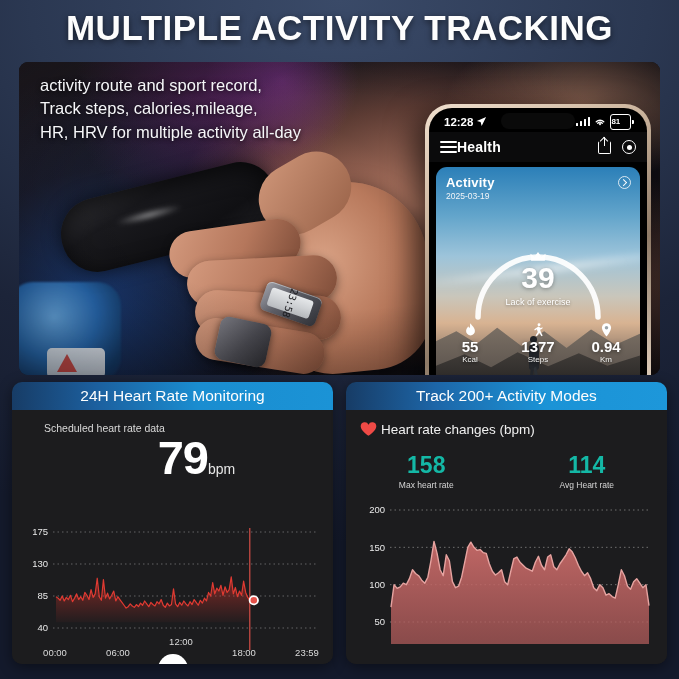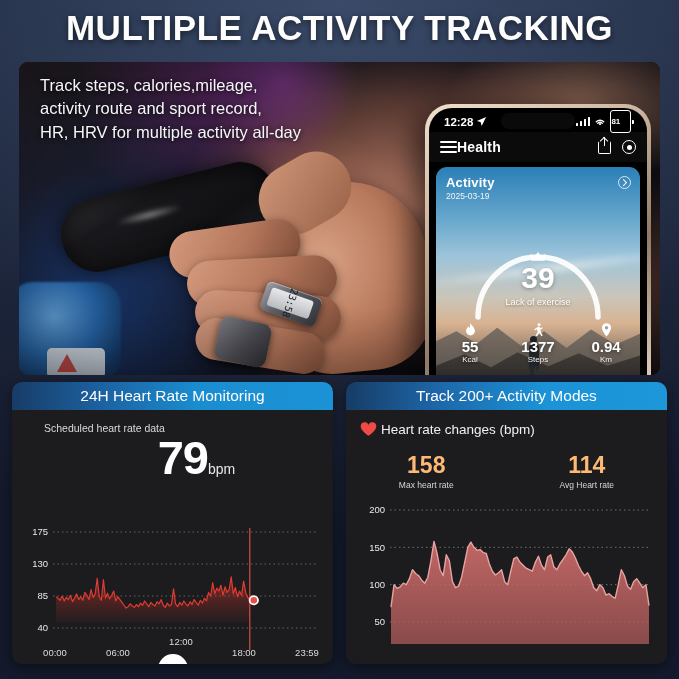--- a/index.html
+++ b/index.html
@@ -114,21 +114,21 @@
   }
   .status-left { display:flex; align-items:center; gap:3px; }
   .dyn-island { position:absolute; left:50%; top:5px; transform:translateX(-50%);
     width:74px; height:16px; background:#0a0a0a; border-radius:10px; }
   .status-right { display:flex; align-items:center; gap:4px; }
   .bars { display:flex; align-items:flex-end; gap:1.5px; height:9px; }
   .bars i { display:block; width:2.5px; background:#fff; border-radius:.5px; }
   .bars i:nth-child(1){height:3px}.bars i:nth-child(2){height:5px}
   .bars i:nth-child(3){height:7px}.bars i:nth-child(4){height:9px}
   .batt { display:flex; align-items:center; }
-  .batt-body { width:21px; height:23px; border:1.3px solid #fff; border-radius:3px;
+  .batt-body { width:21px; height:16px; border:1.3px solid #fff; border-radius:3px;
     display:flex; align-items:center; }
   .batt-num { font-size:8px; font-weight:bold; color:#fff; }
   .batt-tip { width:1.6px; height:4px; background:#fff; border-radius:0 1px 1px 0; margin-left:1px; }
 
   .appbar { height:30px; display:flex; align-items:center; padding:0 11px;
     background:#0b0b0c; }
   .burger { width:17px; display:flex; flex-direction:column; gap:3px; }
   .burger span { display:block; height:1.8px; background:#fff; border-radius:1px; }
   .appbar-title { flex:1; text-align:left; font-size:14px; font-weight:bold; letter-spacing:.2px; }
   .appbar-icons { display:flex; align-items:center; gap:11px; }
@@ -218,21 +218,21 @@
   .big-bpm { position:absolute; left:0; right:0; top:20px; text-align:center;
     padding-left:48px; }
   .big-bpm .num { font-size:47px; font-weight:bold; color:#fff; letter-spacing:-1px; }
   .big-bpm .unit { font-size:14px; color:#e7e7e7; }
 
   .hr-head { position:absolute; left:14px; top:11px; display:flex; align-items:center; gap:4px;text-align:center; }
   .heart { width:17px; height:16px; }
   .hr-head-label { font-size:13.5px; color:#f0f0f0; }
   .metrics { position:absolute; left:0; right:0; top:42px; display:flex; }
   .metric { flex:1; text-align:center; }
-  .metric .v { font-size:23px; font-weight:bold; color:#fdba74; }
+  .metric .v { font-size:23px; font-weight:bold; color:#14b8a6; }
   .metric .l { font-size:8.5px; color:#d6d6d6; margin-top:1px; }
 
   .chart { position:absolute; }
   .chart.left-chart  { left:8px; top:110px; width:305px; height:140px; }
   .chart.right-chart { left:8px; top:86px; width:305px; height:162px; }
   .chart svg { display:block; }
   .ylabel { font-size:9.5px; fill:#e9e9e9; font-family:"Liberation Sans", sans-serif; }
   .xlabel { font-size:9.5px; fill:#dcdcdc; font-family:"Liberation Sans", sans-serif; }
   .thumb { position:absolute; left:50%; bottom:-9px; transform:translateX(-50%);
     width:30px; height:15px; background:#fff; border-radius:15px 15px 0 0; }
@@ -259,22 +259,22 @@
     <div class="finger f4"></div>
     <div class="wristband"></div>
     <div class="ring">
       <div class="ring-screen">
         <span class="ring-digits">23:58</span>
       </div>
     </div>
     <div class="hero-vig"></div>
 
     <div class="hero-text">
+      <div>activity route and sport record,</div>
       <div>Track steps, calories,mileage,</div>
-      <div>activity route and sport record,</div>
       <div>HR, HRV  for multiple activity all-day</div>
     </div>
 
     <div class="phone">
       <div class="phone-screen">
 
         <div class="status">
           <div class="status-left">
             <span>12:28</span>
             <svg width="11" height="11" viewBox="0 0 12 12">

